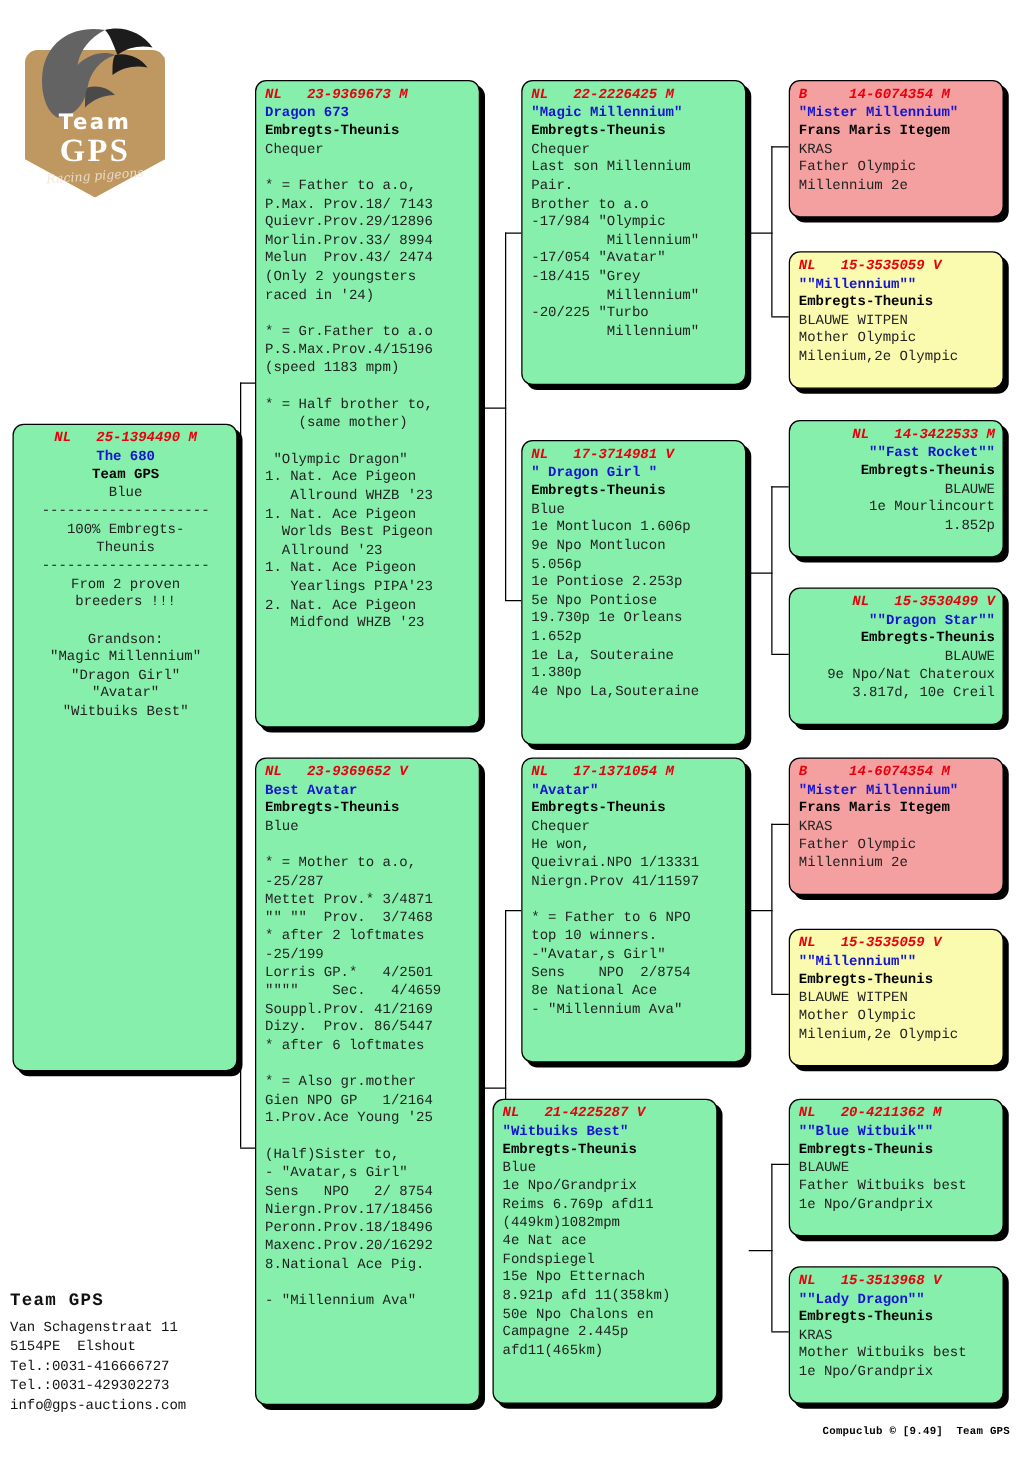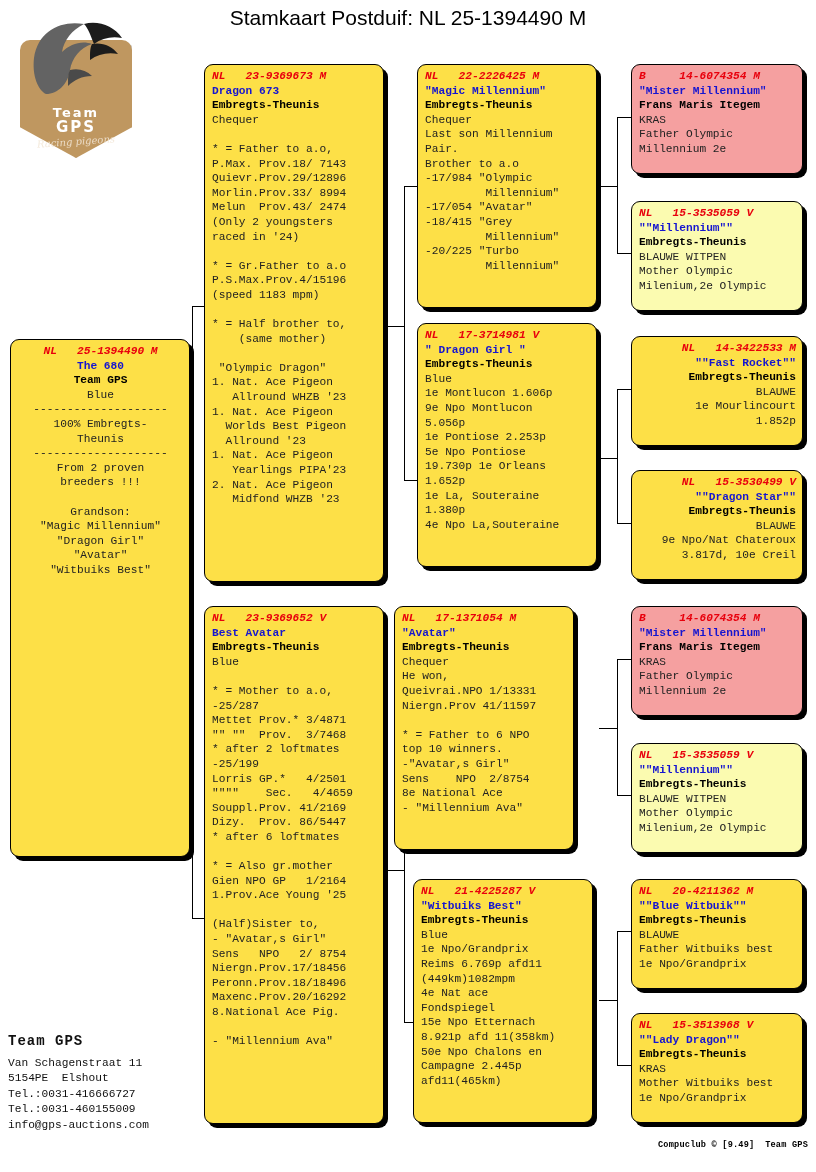--- a/index.html
+++ b/index.html
@@ -45,37 +45,37 @@
   }
   .logo-text {
     position: absolute; left: 8px; top: 80px;
     width: 112px; text-align: center;
     color: #ffffff;
     font-family: "DejaVu Sans", sans-serif;
     font-weight: bold;
     letter-spacing: 2px;
     line-height: 1.0;
   }
-  .logo-text .t1 { font-size: 13px; display: block; margin-top: 16px; }
-  .logo-text .t2 { font-size: 15px; display: block; margin-top: 1px; }
+  .logo-text .t1 { font-size: 17px; display: block; }
+  .logo-text .t2 { font-size: 26px; display: block; margin-top: 1px; font-family: Liberation Serif, serif; }
   .logo-tag {
     position: absolute; left: 8px; top: 126px;
     width: 112px; text-align: center;
     color: #f2e6d6;
     font-family: "DejaVu Serif", serif;
     font-style: italic;
     font-size: 10px;
     opacity: .85;
     transform: rotate(-4deg);
   }
 
   
   .box {
     position: absolute;
-    background: #fde047;
+    background: #86efac;
     border: 1px solid #000;
     border-radius: 9px;
     padding: 4px 6px 4px 7px;
     font-size: 11.2px;
     line-height: 14.6px;
     color: #1a1a1a;
     overflow: hidden;
     box-shadow: 4px 4px 0 #000;
   }
   .box.pink   { background: #f5a0a0; }
@@ -136,21 +136,20 @@
     color: #000;
     letter-spacing: .2px;
     white-space: pre;
   }
 </style>
 </head>
 <body>
 
 <div id="page">
 
-  <div class="title">Stamkaart Postduif: NL  25-1394490 M</div>
 
   <div class="logo-wrap">
     <div class="logo-shield"></div>
     <svg class="logo-bird" viewBox="0 0 100 84">
       <path d="M6,40 C10,12 34,2 56,6 C44,12 36,22 34,34 C42,26 54,22 64,26 C52,30 44,40 42,52 C40,66 30,76 18,76 C10,72 4,58 6,40 Z" fill="#636363"></path>
       <path d="M56,6 C70,2 86,8 94,20 C84,18 74,20 66,26 C62,16 60,10 56,6 Z" fill="#1c1c1c"></path>
       <path d="M64,26 C74,24 84,28 90,36 C80,34 70,36 62,42 C62,34 62,30 64,26 Z" fill="#1c1c1c"></path>
       <path d="M42,52 C50,50 58,52 64,58 C54,58 46,62 40,68 C40,60 40,56 42,52 Z" fill="#4a4a4a"></path>
     </svg>
     <div class="logo-text">
@@ -298,59 +297,59 @@
         <div class="bx-line">-17/984 "Olympic</div>
         <div class="bx-line">         Millennium"</div>
         <div class="bx-line">-17/054 "Avatar"</div>
         <div class="bx-line">-18/415 "Grey</div>
         <div class="bx-line">         Millennium"</div>
         <div class="bx-line">-20/225 "Turbo</div>
         <div class="bx-line">         Millennium"</div>
       </div>
   </div>
 
-  <div class="box" style="left:417px; top:323px; width:180px; height:244px;">
+  <div class="box" style="left:417px; top:352px; width:180px; height:244px;">
     <div class="bx-id">NL   17-3714981 V</div>
     <div class="bx-name">" Dragon Girl "</div>
     <div class="bx-owner">Embregts-Theunis</div>
     <div class="bx-body">
         <div class="bx-line">Blue</div>
         <div class="bx-line">1e Montlucon 1.606p</div>
         <div class="bx-line">9e Npo Montlucon</div>
         <div class="bx-line">5.056p</div>
         <div class="bx-line">1e Pontiose 2.253p</div>
         <div class="bx-line">5e Npo Pontiose</div>
         <div class="bx-line">19.730p 1e Orleans</div>
         <div class="bx-line">1.652p</div>
         <div class="bx-line">1e La, Souteraine</div>
         <div class="bx-line">1.380p</div>
         <div class="bx-line">4e Npo La,Souteraine</div>
       </div>
   </div>
 
-  <div class="box" style="left:394px; top:606px; width:180px; height:244px;">
+  <div class="box" style="left:417px; top:606px; width:180px; height:244px;">
     <div class="bx-id">NL   17-1371054 M</div>
     <div class="bx-name">"Avatar"</div>
     <div class="bx-owner">Embregts-Theunis</div>
     <div class="bx-body">
         <div class="bx-line">Chequer</div>
         <div class="bx-line">He won,</div>
         <div class="bx-line">Queivrai.NPO 1/13331</div>
         <div class="bx-line">Niergn.Prov 41/11597</div>
         <div class="bx-line">&nbsp;</div>
         <div class="bx-line">* = Father to 6 NPO</div>
         <div class="bx-line">top 10 winners.</div>
         <div class="bx-line">-"Avatar,s Girl"</div>
         <div class="bx-line">Sens    NPO  2/8754</div>
         <div class="bx-line">8e National Ace</div>
         <div class="bx-line">- "Millennium Ava"</div>
       </div>
   </div>
 
-  <div class="box" style="left:413px; top:879px; width:180px; height:244px;">
+  <div class="box" style="left:394px; top:879px; width:180px; height:244px;">
     <div class="bx-id">NL   21-4225287 V</div>
     <div class="bx-name">"Witbuiks Best"</div>
     <div class="bx-owner">Embregts-Theunis</div>
     <div class="bx-body">
         <div class="bx-line">Blue</div>
         <div class="bx-line">1e Npo/Grandprix</div>
         <div class="bx-line">Reims 6.769p afd11</div>
         <div class="bx-line">(449km)1082mpm</div>
         <div class="bx-line">4e Nat ace</div>
         <div class="bx-line">Fondspiegel</div>
@@ -448,19 +447,19 @@
         <div class="bx-line">Mother Witbuiks best</div>
         <div class="bx-line">1e Npo/Grandprix</div>
       </div>
   </div>
 
   <div class="footer-block">
     <span class="f-title">Team GPS</span>
     <span class="f-line">Van Schagenstraat 11</span>
     <span class="f-line">5154PE  Elshout</span>
     <span class="f-line">Tel.:0031-416666727</span>
-    <span class="f-line">Tel.:0031-460155009</span>
+    <span class="f-line">Tel.:0031-429302273</span>
     <span class="f-line">info@gps-auctions.com</span>
   </div>
 
   <div class="credit">Compuclub © [9.49]  Team GPS</div>
 
 </div>
 
 </body></html>

